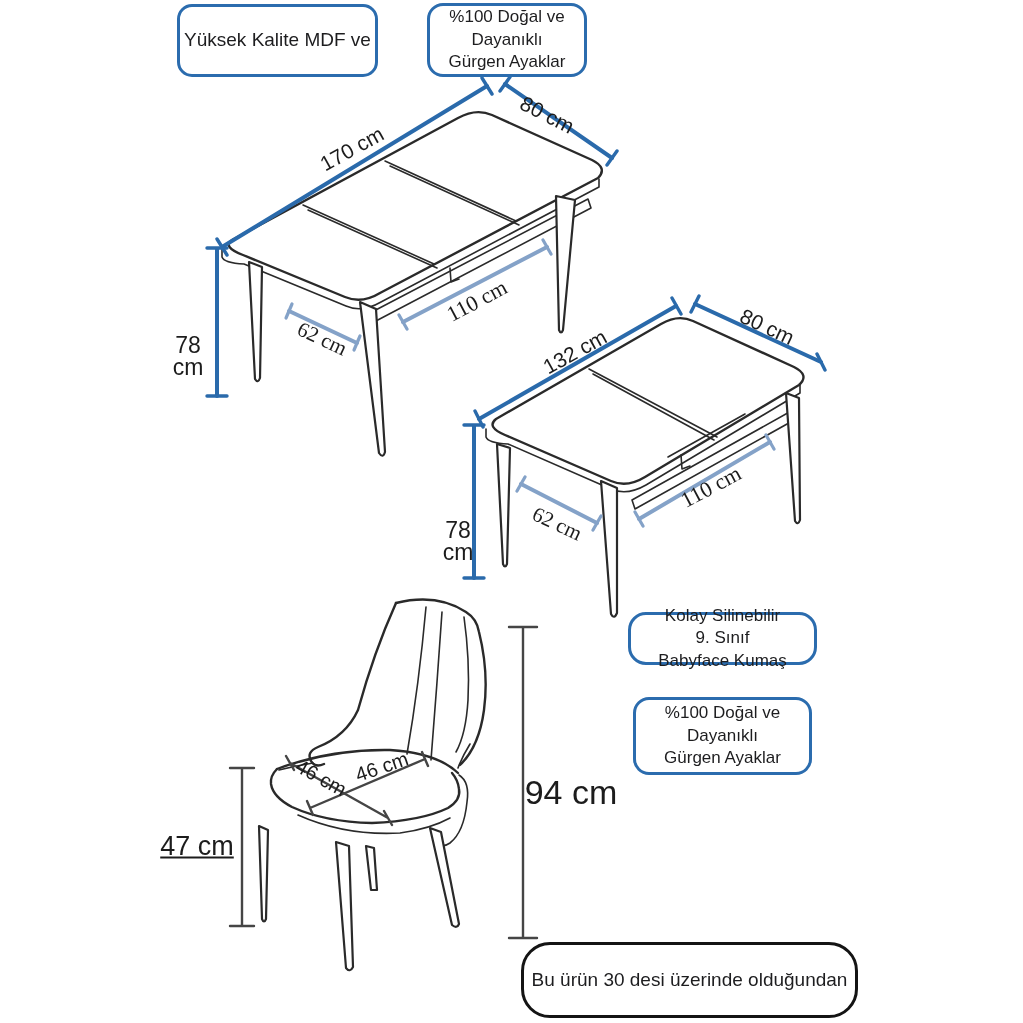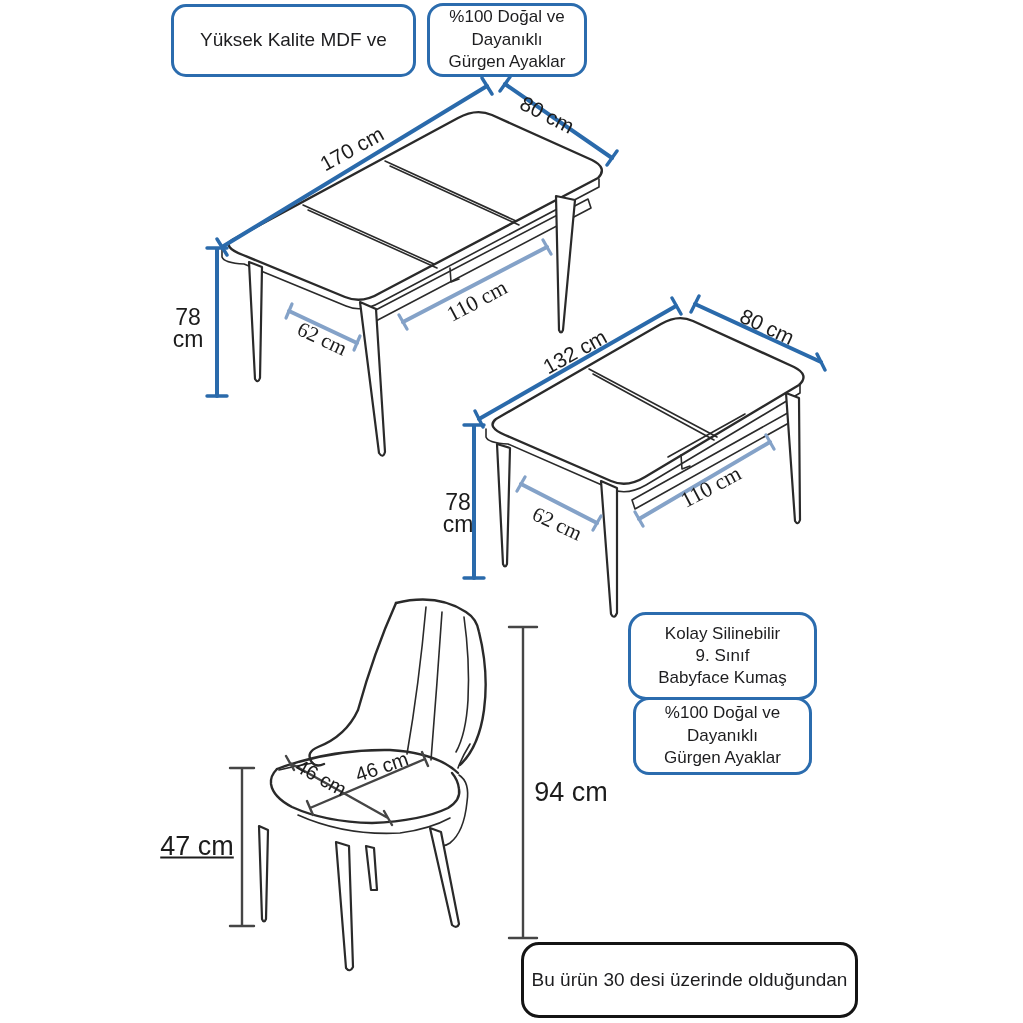--- a/index.html
+++ b/index.html
@@ -19,21 +19,21 @@
   .badge{
     position:absolute;box-sizing:border-box;border:3.2px solid var(--badge-border,#2b6cae);
     display:flex;flex-direction:column;align-items:center;justify-content:center;
     text-align:center;background:#fff;color:#1d1d1f;
   }
   .badge .bl{width:100%;}
   .dim-label{
     position:absolute;white-space:nowrap;color:#1c1c1c;font-weight:500;
   }
   .serif{font-family:"Liberation Serif",serif;font-weight:400;}
-  .stack{white-space:pre-line;text-align:center;line-height:0.95;}
+  .stack{white-space:pre-line;text-align:center;line-height:0.95;margin-top:28px;}
 </style>
 </head>
 <body>
 
 <svg class="art" viewBox="0 0 1023 1023">
 
   <g>
 
     <path class="outline" d="M 232 240 L 458 118 Q 476 108 492 115 L 592 160 Q 608 168 598 178 L 380 293 Q 362 304 345 297 L 243 255 Q 222 247 232 240 Z"></path>
 
@@ -149,56 +149,56 @@
     <g>
       <path class="dim-dark" d="M 242 768 L 242 926 M 230 768 L 254 768 M 230 926 L 254 926"></path>
     </g>
 
     <g>
       <path class="dim-dark" d="M 523 627 L 523 938 M 509 627 L 537 627 M 509 938 L 537 938"></path>
     </g>
   </g>
 </svg>
 
-<div class="badge" style="left:171px;top:4px;width:245px;height:73px;border-radius:15px;font-size:19px;line-height:1.42;">
+<div class="badge" style="left:177px;top:4px;width:201px;height:73px;border-radius:15px;font-size:19px;line-height:1.42;">
   <div class="bl">Yüksek Kalite MDF ve</div>
 </div>
 
 <div class="badge" style="left:427px;top:3px;width:160px;height:74px;border-radius:16px;font-size:17px;line-height:1.32;">
   <div class="bl">%100 Doğal ve</div>
   <div class="bl">Dayanıklı</div>
   <div class="bl">Gürgen Ayaklar</div>
 </div>
 
-<div class="badge" style="left:628px;top:612px;width:189px;height:88px;border-radius:18px;font-size:17px;line-height:1.3;">
+<div class="badge" style="left:628px;top:612px;width:189px;height:53px;border-radius:18px;font-size:17px;line-height:1.3;">
   <div class="bl">Kolay Silinebilir</div>
   <div class="bl">9. Sınıf</div>
   <div class="bl">Babyface Kumaş</div>
 </div>
 
 <div class="badge" style="left:633px;top:697px;width:179px;height:78px;border-radius:16px;font-size:17px;line-height:1.32;">
   <div class="bl">%100 Doğal ve</div>
   <div class="bl">Dayanıklı</div>
   <div class="bl">Gürgen Ayaklar</div>
 </div>
 
-<div class="badge" style="left:521px;top:942px;width:337px;height:76px;border-radius:18px;font-size:19px;line-height:1.3;border-color:#141414;border-width:3.6px;">
+<div class="badge" style="left:521px;top:942px;width:337px;height:76px;border-radius:29px;font-size:19px;line-height:1.3;border-color:#141414;border-width:3.6px;">
   <div class="bl">Bu ürün 30 desi üzerinde olduğundan</div>
 </div>
 
 <div class="dim-label" style="left:352px;top:149px;font-size:21px;transform:translate(-50%,-50%) rotate(-29deg);">170 cm</div>
 <div class="dim-label" style="left:547px;top:115px;font-size:21px;transform:translate(-50%,-50%) rotate(27deg);">80 cm</div>
 <div class="dim-label stack" style="left:188px;top:329px;font-size:23px;transform:translate(-50%,-50%);">78
 cm</div>
 <div class="dim-label serif" style="left:322px;top:339px;font-size:21px;transform:translate(-50%,-50%) rotate(25deg);">62 cm</div>
 <div class="dim-label serif" style="left:477px;top:301px;font-size:22px;transform:translate(-50%,-50%) rotate(-28deg);">110 cm</div>
 
 <div class="dim-label" style="left:575px;top:352px;font-size:21px;transform:translate(-50%,-50%) rotate(-29deg);">132 cm</div>
 <div class="dim-label" style="left:767px;top:327px;font-size:21px;transform:translate(-50%,-50%) rotate(25deg);">80 cm</div>
 <div class="dim-label stack" style="left:458px;top:514px;font-size:23px;transform:translate(-50%,-50%);">78
 cm</div>
 <div class="dim-label serif" style="left:557px;top:524px;font-size:21px;transform:translate(-50%,-50%) rotate(25deg);">62 cm</div>
 <div class="dim-label serif" style="left:711px;top:487px;font-size:22px;transform:translate(-50%,-50%) rotate(-28deg);">110 cm</div>
 
 <div class="dim-label" style="left:321px;top:778px;font-size:20px;transform:translate(-50%,-50%) rotate(29deg);">46 cm</div>
 <div class="dim-label" style="left:382px;top:767px;font-size:20px;transform:translate(-50%,-50%) rotate(-19deg);">46 cm</div>
 <div class="dim-label" style="left:197px;top:846px;font-size:27px;transform:translate(-50%,-50%);text-decoration:underline;">47 cm</div>
-<div class="dim-label" style="left:571px;top:792px;font-size:27px;transform:translate(-50%,-50%);">94 cm</div>
+<div class="dim-label" style="left:571px;top:792px;font-size:34px;transform:translate(-50%,-50%);">94 cm</div>
 
 </body></html>

